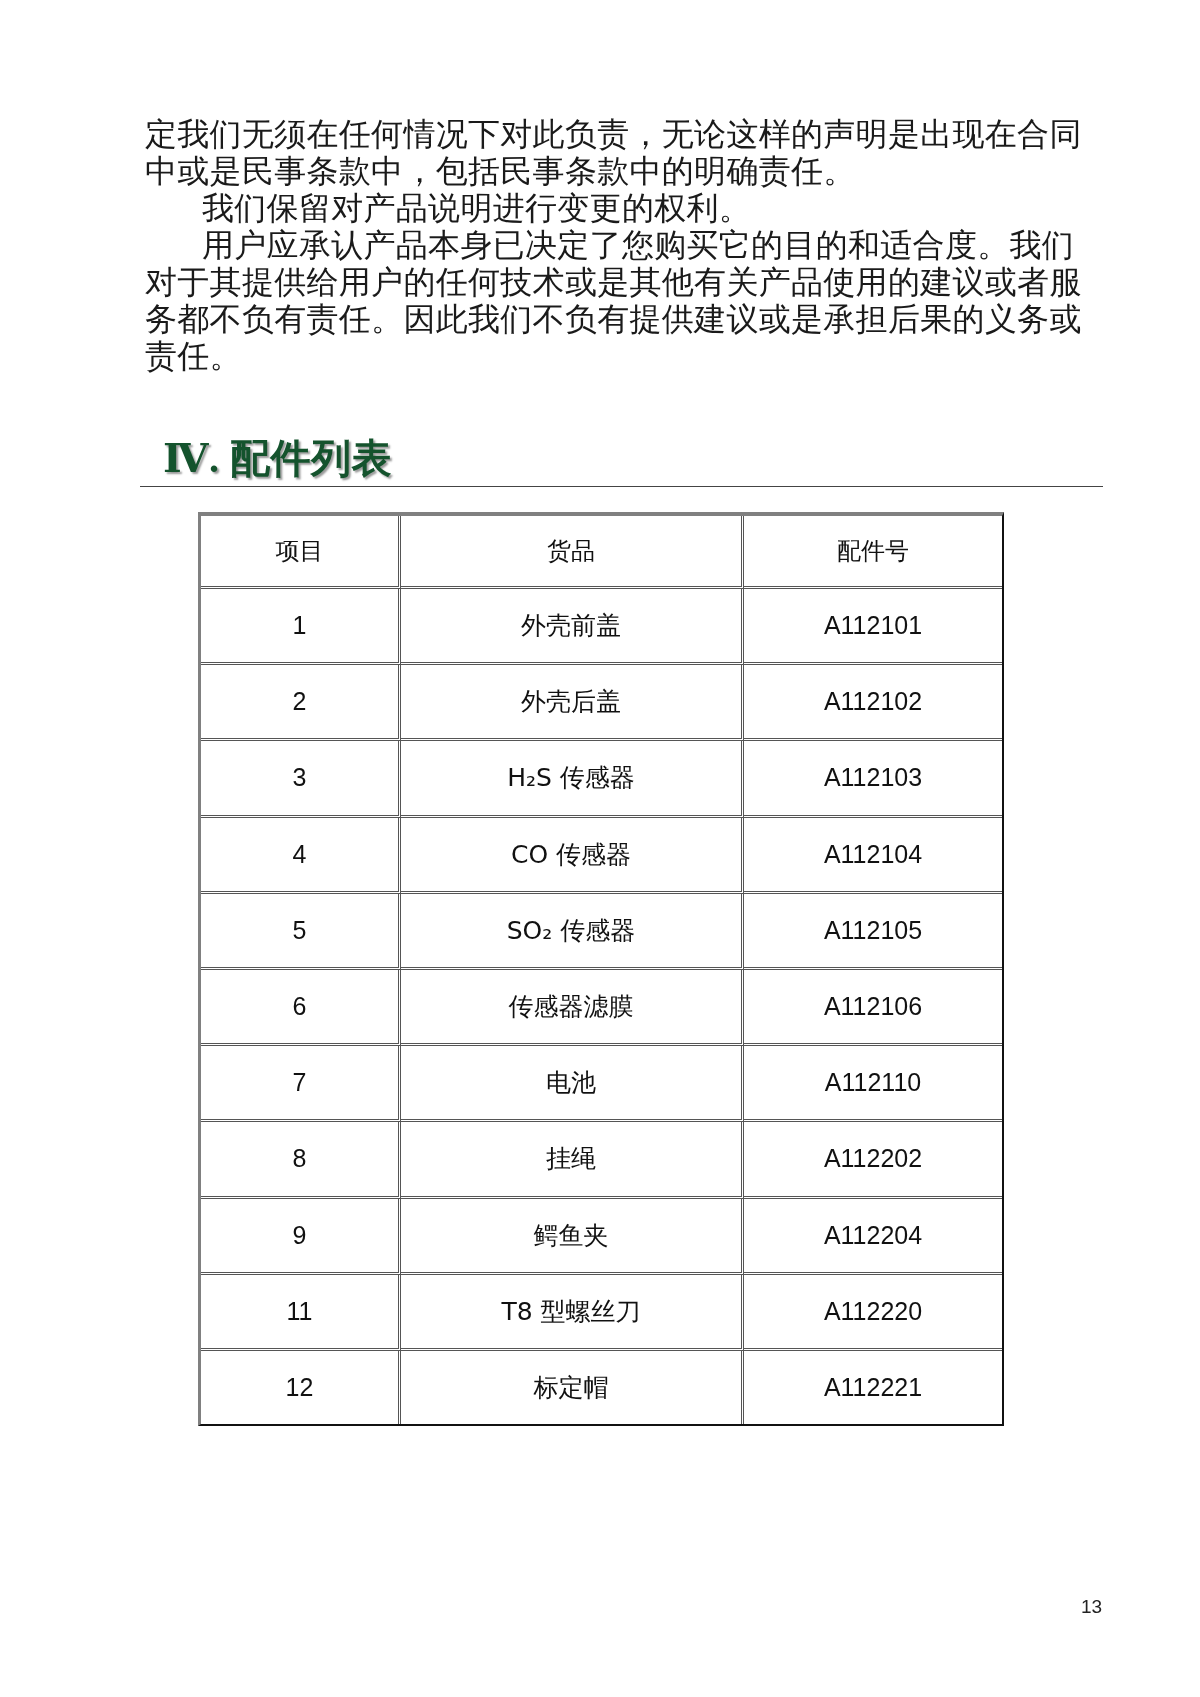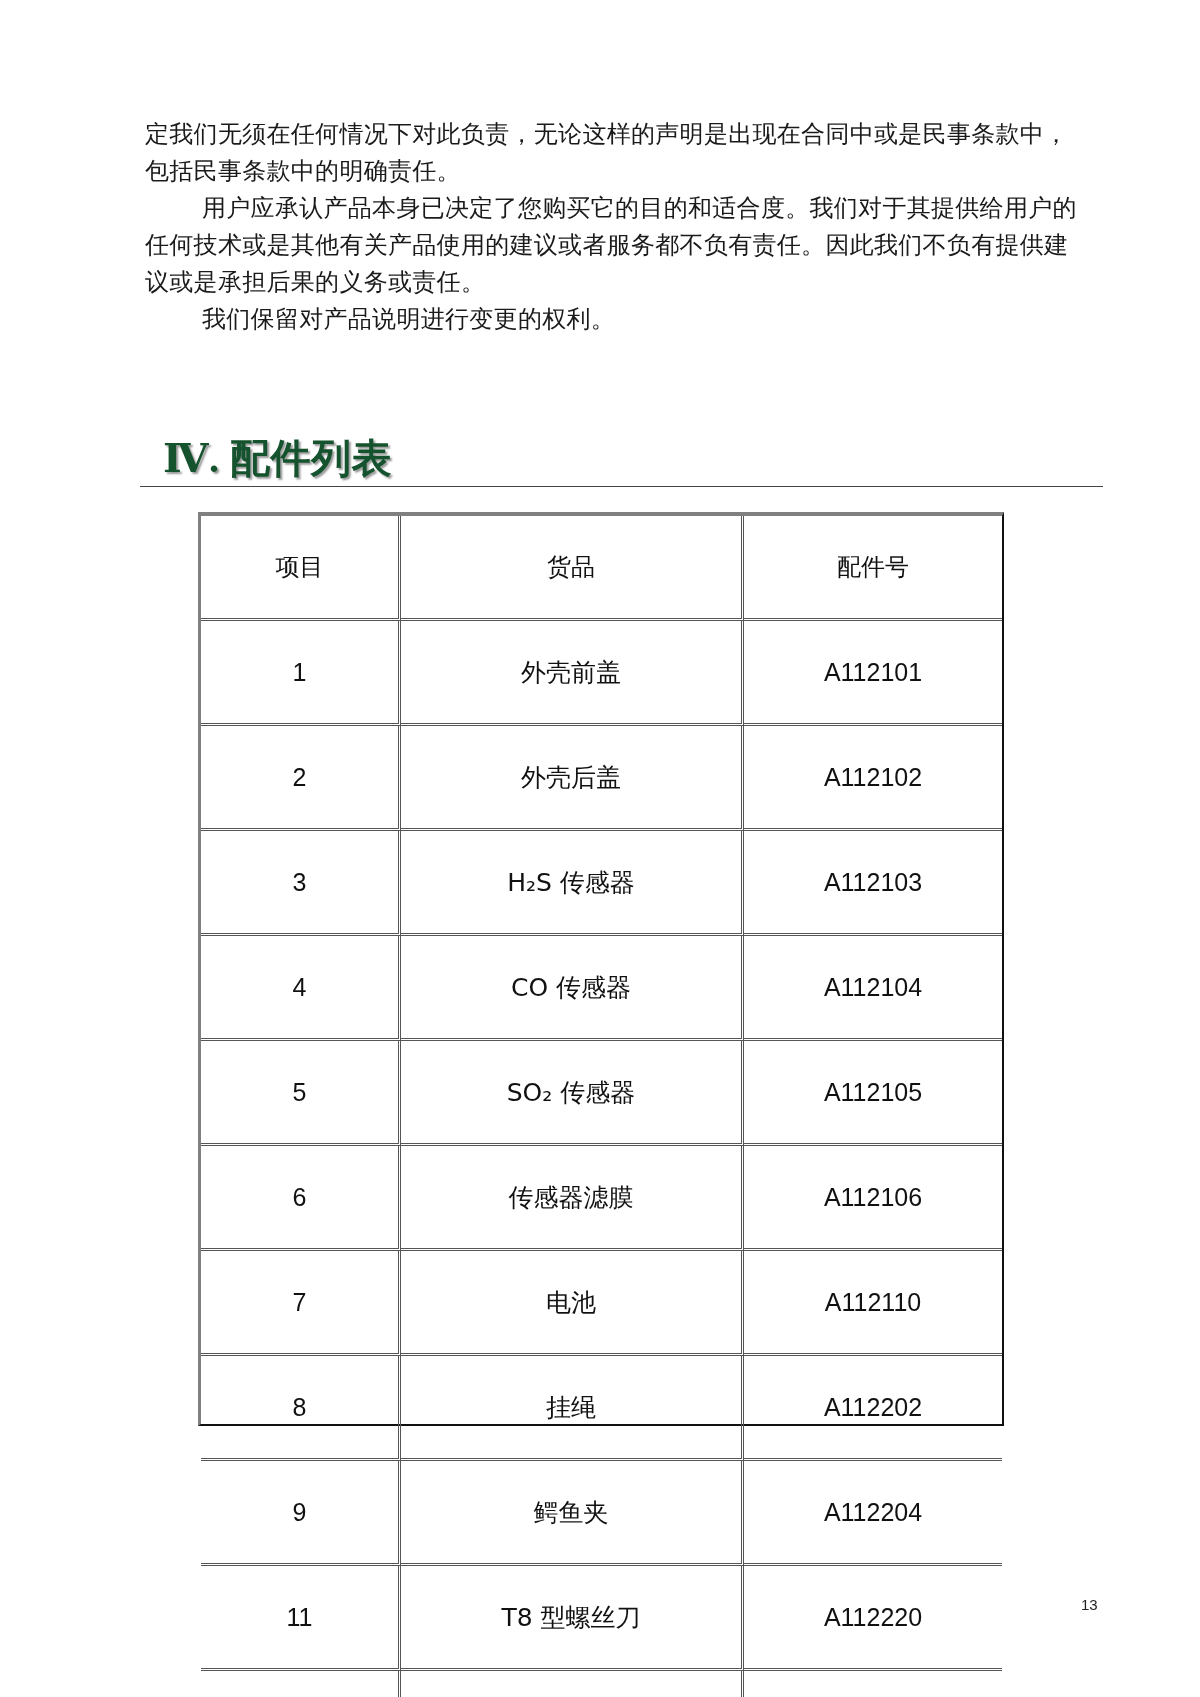--- a/index.html
+++ b/index.html
@@ -1,48 +1,48 @@
 <!DOCTYPE html>
 <html><head>
 <meta charset="utf-8">
 <style>
   html, body { margin: 0; padding: 0; background: #ffffff; }
   body { width: 1200px; height: 1697px; position: relative; overflow: hidden;
          font-family: "DejaVu Serif", "Liberation Serif", serif; color: #111; }
   .para-block { position: absolute; left: 145px; top: 116px; width: 940px; }
-  .para { margin: 0; font-size: 24px; line-height: 37px; letter-spacing: 0.3px; color: #1a1a1a; }
+  .para { margin: 0; font-size: 32px; line-height: 37px; letter-spacing: 0.3px; color: #1a1a1a; }
   .para.indent { text-indent: 57px; }
   .heading { position: absolute; left: 163px; top: 434px; margin: 0;
              font-family: "Liberation Serif", "DejaVu Serif", serif; font-size: 40px; font-weight: bold;
              line-height: 50px; color: #14532d; text-shadow: 2px 2px 2px #9a9a9a; letter-spacing: 0.5px; }
   .heading-rule { position: absolute; left: 140px; top: 486px; width: 963px; height: 0;
                   border-top: 1.5px solid #444; }
   .table-wrap { position: absolute; left: 198px; top: 512px; width: 806px; height: 914px;
                 border-top: 4px solid #808080; border-left: 3px solid #808080;
                 border-right: 2px solid #111; border-bottom: 2px solid #111; box-sizing: border-box; }
   table.parts { border-collapse: separate; border-spacing: 0; width: 100%; height: 100%;
                 table-layout: fixed; font-family: "Liberation Sans", "DejaVu Sans", sans-serif; }
   table.parts td, table.parts th { border-right: 3px double #555; border-bottom: 3px double #555;
                 text-align: center; vertical-align: middle; font-size: 25px; font-weight: normal;
-                color: #111; padding: 16px; height: 70px; }
+                color: #111; padding: 0; height: 70px; }
   table.parts tr td:last-child, table.parts tr th:last-child { border-right: none; }
   table.parts tr:last-child td { border-bottom: none; }
   table.parts th { font-family: "DejaVu Sans", "Liberation Sans", sans-serif; font-size: 24px; }
   col.c1 { width: 200px; } col.c2 { width: 343px; } col.c3 { width: auto; }
   .cn { font-family: "DejaVu Sans", sans-serif; font-size: 24px; }
   .page-num { position: absolute; left: 1081px; top: 1596px; font-family: "Liberation Sans", sans-serif;
-              font-size: 15px; color: #222; }
+              font-size: 19px; color: #222; }
 </style>
 </head>
 <body>
 
 <div class="para-block">
   <p class="para">定我们无须在任何情况下对此负责，无论这样的声明是出现在合同中或是民事条款中，包括民事条款中的明确责任。</p>
+  <p class="para indent">我们保留对产品说明进行变更的权利。</p>
   <p class="para indent">用户应承认产品本身已决定了您购买它的目的和适合度。我们对于其提供给用户的任何技术或是其他有关产品使用的建议或者服务都不负有责任。因此我们不负有提供建议或是承担后果的义务或责任。</p>
-  <p class="para indent">我们保留对产品说明进行变更的权利。</p>
 </div>
 
 <h2 class="heading">Ⅳ. 配件列表</h2>
 <div class="heading-rule"></div>
 
 <div class="table-wrap">
   <table class="parts">
     <colgroup>
         <col class="c1">
         <col class="c2">

